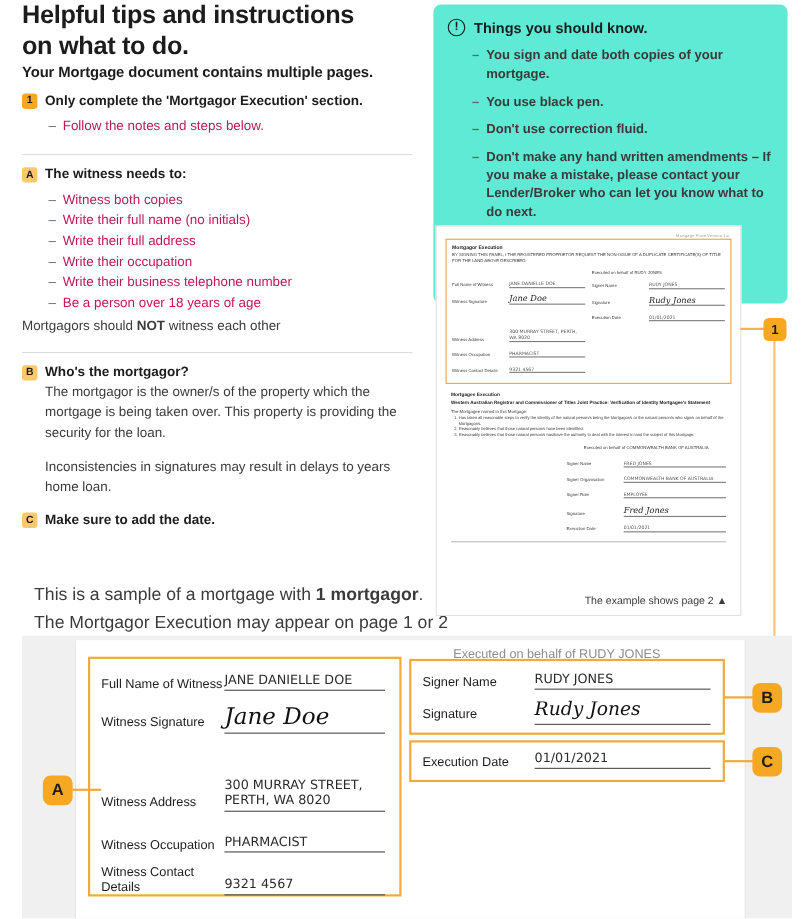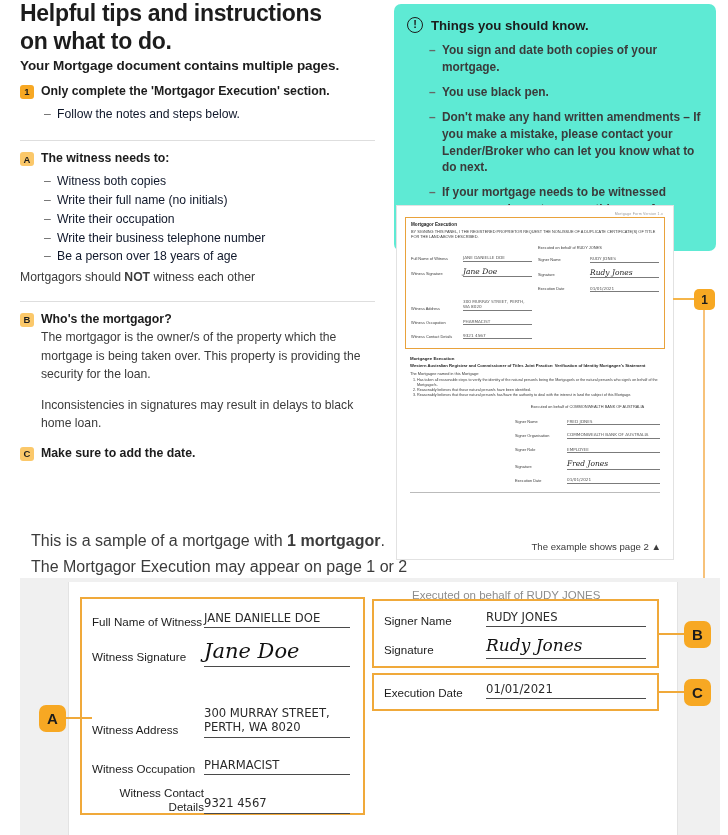--- a/index.html
+++ b/index.html
@@ -32,21 +32,21 @@
     flex: 0 0 auto; margin-top: 1px;
   }
   .badge.letter { background: #fbc86a; }
 
   .bullet-head { display: flex; gap: 7px; align-items: flex-start; margin-top: 11px; }
   .bullet-head .txt { font-size: 12.3px; font-weight: bold; color: #1c1c1c; line-height: 1.25; }
 
   ul.dashlist { list-style: none; margin: 5px 0 0 24px; }
   ul.dashlist li {
     position: relative; font-size: 12.2px; line-height: 1.55;
-    color: #0f172a; padding-left: 13px;
+    color: #be185d; padding-left: 13px;
   }
   ul.dashlist li::before {
     content: "–"; position: absolute; left: 0; top: 0; color: #666;
   }
   .plainline { font-size: 12.2px; color: #3b3b3b; margin-top: 2px; line-height: 1.5; }
   .body-par {
     font-size: 12.2px; color: #3b3b3b; line-height: 1.52;
     margin-left: 21px; margin-top: 1px;
   }
   .body-par.gap { margin-top: 12px; }
@@ -190,54 +190,56 @@
 
     <div class="divider" style="margin-top:17px;"></div>
 
     <div class="bullet-head" style="margin-top:8px;">
       <span class="badge letter">A</span>
       <span class="txt">The witness needs to:</span>
     </div>
     <ul class="dashlist">
       <li>Witness both copies</li>
       <li>Write their full name (no initials)</li>
+      <li>Write their full address</li>
       <li>Write their occupation</li>
       <li>Write their business telephone number</li>
       <li>Be a person over 18 years of age</li>
     </ul>
     <div class="plainline"><span>Mortgagors should </span><b>NOT</b><span> witness each other</span></div>
 
     <div class="divider" style="margin-top:14px;"></div>
 
     <div class="bullet-head" style="margin-top:7px;">
       <span class="badge letter">B</span>
       <span class="txt">Who's the mortgagor?</span>
     </div>
     <div class="body-par">The mortgagor is the owner/s of the property which the mortgage is being taken over. This property is providing the security for the loan.</div>
-    <div class="body-par gap">Inconsistencies in signatures may result in delays to black home loan.</div>
+    <div class="body-par gap">Inconsistencies in signatures may result in delays to years home loan.</div>
 
     <div class="bullet-head" style="margin-top:13px;">
       <span class="badge letter">C</span>
       <span class="txt">Make sure to add the date.</span>
     </div>
   </div>
 
   <div class="sample-note">
     <span>This is a sample of a mortgage with </span><b>1 mortgagor</b><span>.</span><br>
     <span>The Mortgagor Execution may appear on page 1 or 2</span>
   </div>
 
   <div class="info-panel">
     <div class="info-title">
       <span class="excl-icon"></span>
       <span class="t">Things you should know.</span>
     </div>
     <ul class="infolist">
       <li>You sign and date both copies of your mortgage.</li>
       <li>You use black pen.</li>
+      <li>Don't use correction fluid.</li>
       <li>Don't make any hand written amendments – If you make a mistake, please contact your Lender/Broker who can let you know what to do next.</li>
       <li><span>If your mortgage needs to be </span><b>witnessed overseas</b><span>, please turn over this page for further instructions.</span></li>
     </ul>
   </div>
 
   <div class="doc-wrap">
     <div class="doc-inner">
       <div class="doc-version">Mortgage Form Version 1.x</div>
 
       <div class="hl-box">
@@ -347,21 +349,21 @@
       <span class="lbl2" style="width:112px; padding-bottom:2px;">Witness Address</span>
       <span class="val2" style="width:146px; line-height:1.25;">300 MURRAY STREET, PERTH, WA 8020</span>
     </div>
 
     <div class="row2" style="left:72px; top:180px; width:258px;">
       <span class="lbl2" style="width:112px;">Witness Occupation</span>
       <span class="val2" style="width:146px;">PHARMACIST</span>
     </div>
 
     <div class="row2" style="left:72px; top:208px; width:258px;">
-      <span class="lbl2" style="width:112px; line-height:1.2;text-align:right;">Witness Contact<br>Details</span>
+      <span class="lbl2" style="width:112px; line-height:1.2;">Witness Contact<br>Details</span>
       <span class="val2" style="width:146px;">9321 4567</span>
     </div>
 
     <div class="grp grp-b"></div>
     <div class="row2" style="left:364px; top:32px; width:262px;">
       <span class="lbl2" style="width:102px;">Signer Name</span>
       <span class="val2" style="width:160px;">RUDY JONES</span>
     </div>
     <div class="row2" style="left:364px; top:57px; width:262px;">
       <span class="lbl2" style="width:102px; padding-bottom:3px;">Signature</span>

